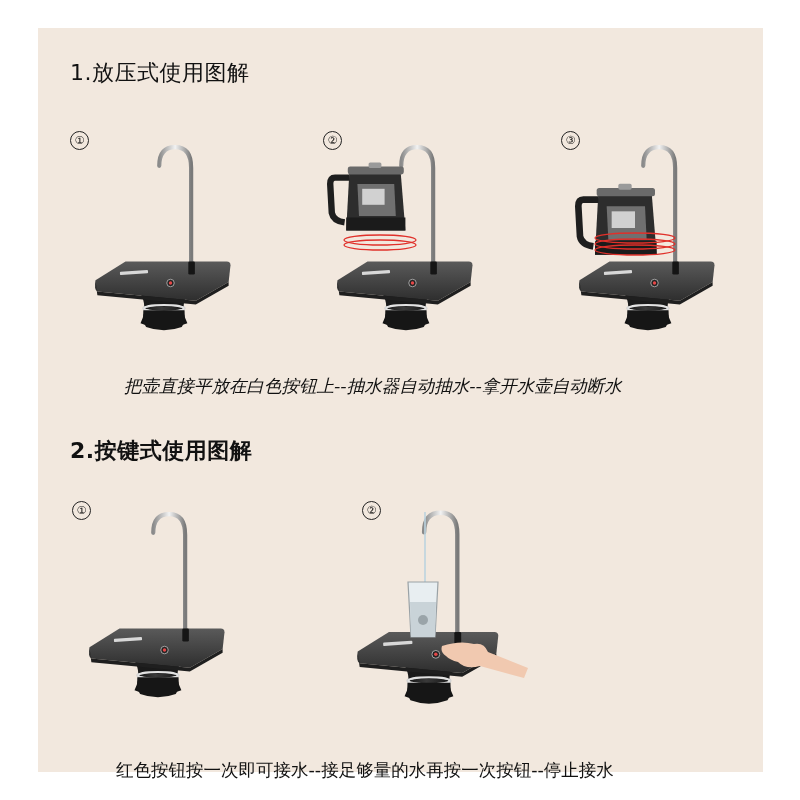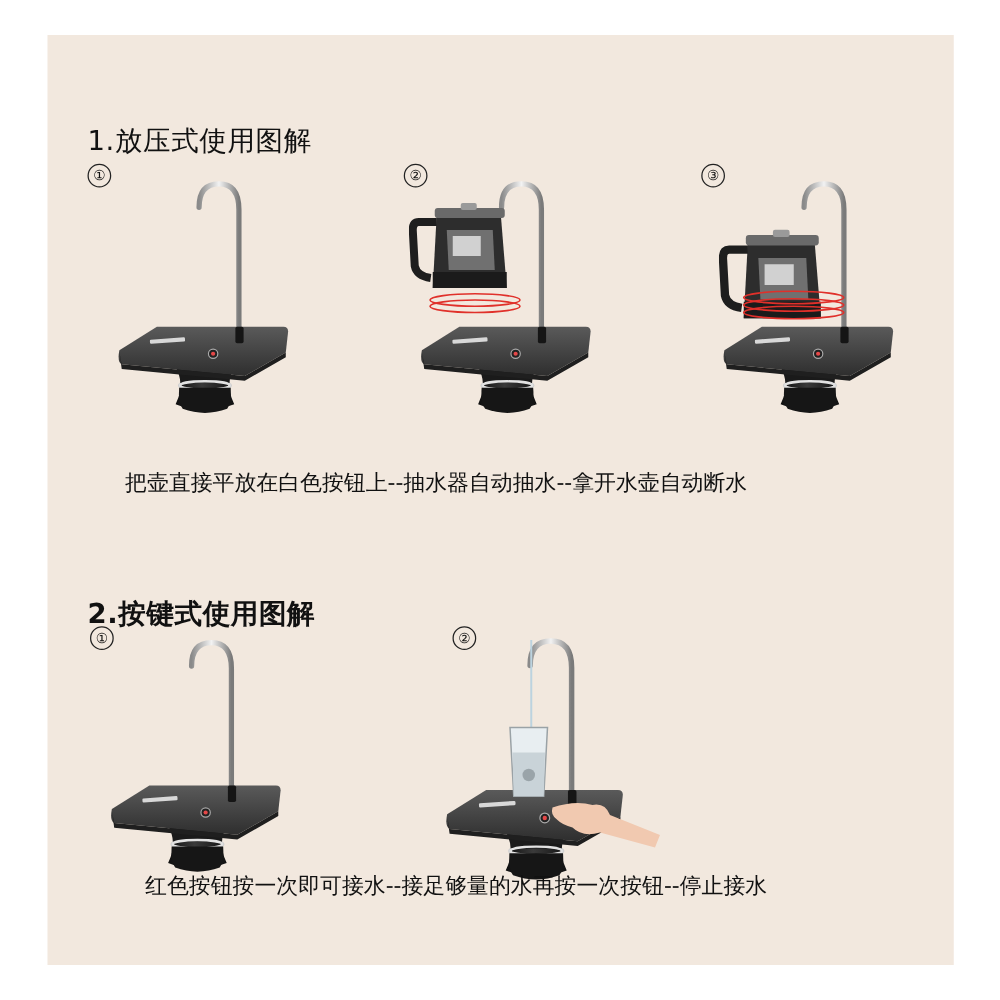--- a/index.html
+++ b/index.html
@@ -1,19 +1,19 @@
 <!DOCTYPE html>
 <html><head>
 <meta charset="utf-8">
 <style>
   html, body { margin: 0; padding: 0; background: #ffffff; }
   body { width: 800px; height: 800px; position: relative; overflow: hidden;
          font-family: "DejaVu Sans", "Liberation Sans", sans-serif; }
   .panel { position: absolute; left: 38px; top: 28px; width: 725px; height: 744px; background: #f2e8de; }
-  .section-title { position: absolute; font-size: 22px; color: #111; letter-spacing: 0.5px; margin-top: 40px; }
+  .section-title { position: absolute; font-size: 22px; color: #111; letter-spacing: 0.5px; }
   .step-num { position: absolute; width: 17px; height: 17px; border: 1.3px solid #222; border-radius: 50%;
               font-size: 11px; line-height: 17px; text-align: center; color: #111; }
   .caption { position: absolute; font-size: 17.5px; color: #111; white-space: nowrap; }
   .illus { position: absolute; }
 </style>
 </head>
 <body>
 
 <div class="panel"></div>
 
@@ -87,21 +87,21 @@
   </svg>
 <svg class="illus" style="left:575px; top:178px;" width="100" height="90">
     <use href="#kettle"></use>
   </svg>
 <svg class="illus" style="left:590px; top:232px;" width="90" height="30">
   <ellipse cx="45" cy="6" rx="40" ry="5" fill="none" stroke="#e0302a" stroke-width="1.3"></ellipse>
   <ellipse cx="45" cy="12" rx="40" ry="5" fill="none" stroke="#e0302a" stroke-width="1.3"></ellipse>
   <ellipse cx="45" cy="18" rx="40" ry="5" fill="none" stroke="#e0302a" stroke-width="1.3"></ellipse>
 </svg>
 
-<div class="caption" style="left:100px; top:374px;">把壶直接平放在白色按钮上--抽水器自动抽水--拿开水壶自动断水</div>
+<div class="caption" style="left:124px; top:374px;font-style:italic;">把壶直接平放在白色按钮上--抽水器自动抽水--拿开水壶自动断水</div>
 
 <div class="section-title" style="left:70px; top:436px;font-weight:bold;">2.按键式使用图解</div>
 
 <div class="step-num" style="left:72px; top:501px;">①</div>
 <svg class="illus" style="left:82px; top:505px;" width="150" height="200">
     <use href="#dispenser"></use>
   </svg>
 
 <div class="step-num" style="left:362px; top:501px;">②</div>
 <svg class="illus" style="left:348px; top:505px;" width="160" height="205">
@@ -112,13 +112,13 @@
 </svg>
 <svg class="illus" style="left:406px; top:580px;" width="34" height="60">
   <path d="M2 2 L32 2 L29 57 L5 57 Z" fill="#e8eef1" stroke="#9aa2a6" stroke-width="1.2"></path>
   <path d="M4 22 L30 22 L29 57 L5 57 Z" fill="#c9d3d8"></path>
   <circle cx="17" cy="40" r="5" fill="#7c868b" opacity="0.6"></circle>
 </svg>
 <svg class="illus" style="left:440px; top:638px;" width="90" height="42">
   <path d="M2 8 Q20 2 34 6 Q44 4 48 14 L88 30 L84 40 L40 28 Q26 32 18 24 Q10 22 6 18 Q0 14 2 8 Z" fill="#f1c9b0"></path>
 </svg>
 
-<div class="caption" style="left:116px; top:696px;">红色按钮按一次即可接水--接足够量的水再按一次按钮--停止接水</div>
+<div class="caption" style="left:116px; top:758px;">红色按钮按一次即可接水--接足够量的水再按一次按钮--停止接水</div>
 
 </body></html>

